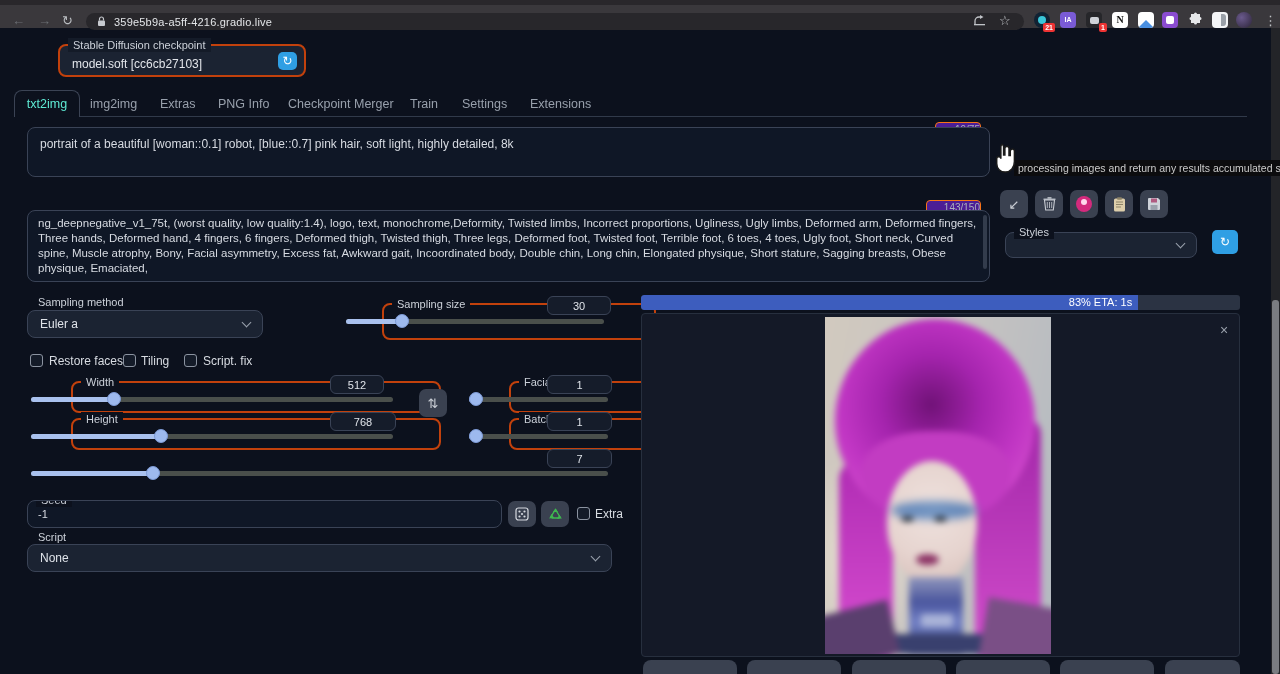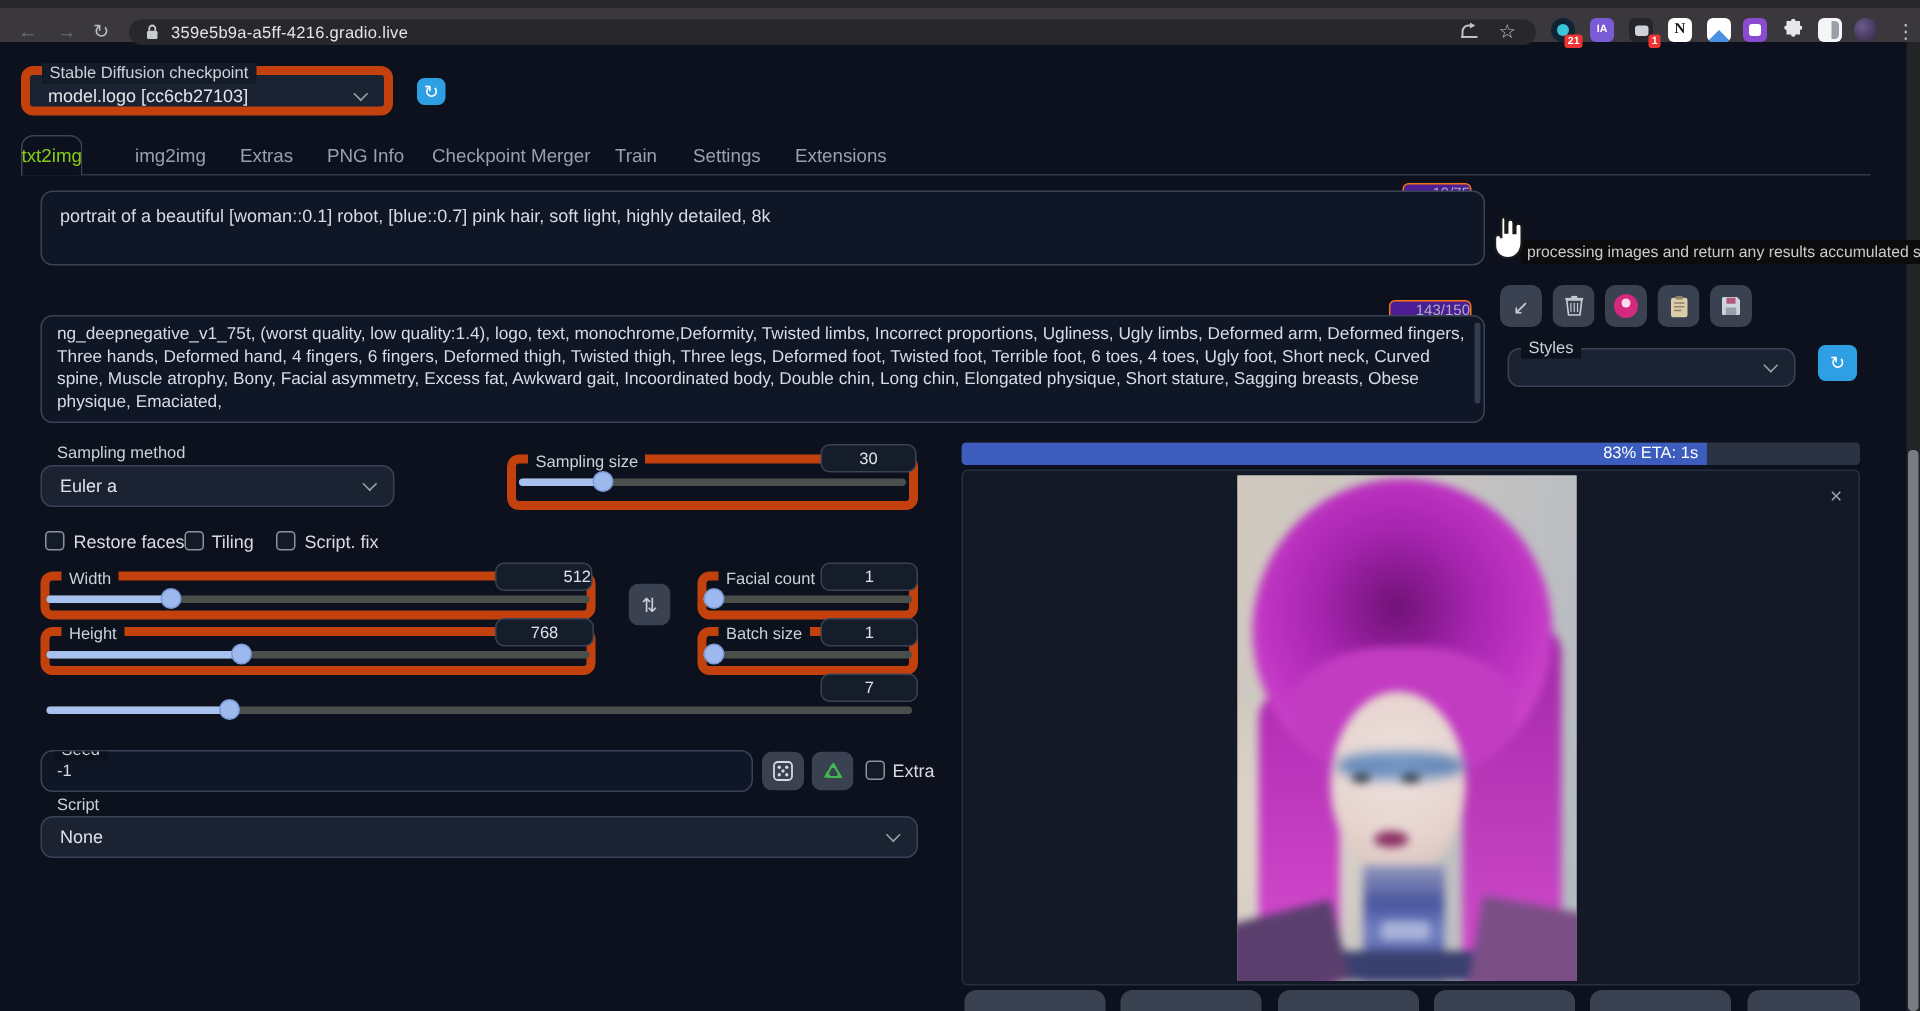--- a/index.html
+++ b/index.html
@@ -17,21 +17,21 @@
     display:flex; align-items:center; }
   .urltext { font-size:11px; color:#e3e5e8; margin-left:8px; letter-spacing:.2px; }
   .tb-ico { top:8px; color:#c0c3c7; font-size:12px; }
   .ext { top:7px; width:16px; height:16px; border-radius:4px; }
   .badge { position:absolute; right:-5px; bottom:-4px; background:#e33; color:#fff; font-size:7px;
     line-height:9px; padding:0 2px; border-radius:2px; font-weight:bold; }
 
   
   .legend { position:absolute; top:-8px; left:8px; font-size:11px; color:#ccd1d9;
     background:#0c111d; padding:0 5px; line-height:14px; white-space:nowrap; }
-  .group { position:absolute; border:6px solid #c2410c; border-radius:8px; }
+  .group { position:absolute; border:2px solid #c2410c; border-radius:8px;margin-left:44px; }
   .valbox { position:absolute; border:1px solid #3a4356; border-radius:6px; background:#151c2a;
     color:#dfe3e9; font-size:11px; text-align:center; line-height:18px; }
   .selectbox { position:absolute; background:#1b2332; border:1px solid #3a4356; border-radius:8px;
     color:#dfe3e9; font-size:12px; display:flex; align-items:center; padding:0 12px; }
   .chev { width:7px; height:7px; border-right:1.6px solid #9aa2ad; border-bottom:1.6px solid #9aa2ad;
     transform:rotate(45deg); margin-left:auto; margin-top:-3px; }
   .textbox { position:absolute; background:#0f1726; border:1px solid #3a4356; border-radius:8px;
     color:#d7dbe2; overflow:hidden; }
   .counter { position:absolute; border:1px solid #f97316; border-radius:4px; background:#4c1d95;
     color:#a9b1bc; font-size:10px; text-align:right; line-height:14px; }
@@ -42,23 +42,23 @@
   .cbx { position:absolute; width:13px; height:13px; border:1.5px solid #8b93a0; border-radius:3px;
     background:#141b28; }
   .cblabel { position:absolute; font-size:12px; color:#d8dce2; }
   .iconbtn { position:absolute; background:#3a4150; border:1px solid #49516100; border-radius:7px;
     display:flex; align-items:center; justify-content:center; color:#c9cdd4; }
   .refreshbtn { position:absolute; background:#2f9fe4; border-radius:5px; color:#fff;
     display:flex; align-items:center; justify-content:center; font-size:12px; }
   .label11 { position:absolute; font-size:11px; color:#ccd1d9; }
 
   .tab { position:absolute; top:97px; font-size:12.5px; color:#98a0ac; }
-  .tab-active { position:absolute; left:14px; top:90px; width:41px; height:27px;
+  .tab-active { position:absolute; left:14px; top:90px; width:66px; height:27px;
     border:1px solid #3b4354; border-bottom:none; border-radius:8px 8px 0 0;
-    color:#84cc16; font-size:12.5px; display:flex; align-items:center; justify-content:center;
+    color:#5eead4; font-size:12.5px; display:flex; align-items:center; justify-content:center;
     background:#0c111d; z-index:2; }
   .tabline { position:absolute; left:0px; top:116px; width:1262px; height:1px; background:#313a4a; }
 
   .actbtn { flex:1; background:#3f4553; display:flex; align-items:center; justify-content:center;
     color:#e4e7ec; font-size:13px; font-weight:600; }
 
   .progress-wrap { position:absolute; left:641px; top:295px; width:599px; height:15px;
     border-radius:3px; background:#2b3343; overflow:hidden; }
   .progress-fill { height:15px; background:#3d5dbe; border-radius:3px 0 0 3px; position:relative; }
   .progress-text { position:absolute; right:6px; top:1px; font-size:11px; color:#fff; white-space:nowrap; }
@@ -124,21 +124,21 @@
     <div class="abs ext" style="left:1212px; background:#f4f5f7;">
       <div style="width:5px;height:12px;background:#9aa0a8;margin:2px 0 0 9px;border-radius:0 3px 3px 0;"></div>
     </div>
     <div class="abs ext" style="left:1236px; border-radius:50%; background:radial-gradient(circle at 35% 35%, #6a5a8c, #2c2438);"></div>
     <span class="abs tb-ico" style="left:1264px; font-size:13px;">⋮</span>
   </div>
 
   <div class="group" style="left:14px; top:44px; width:248px; height:33px; background:#1b2332;">
     <span class="legend" style="background:#141b28;">Stable Diffusion checkpoint</span>
     <div style="display:flex; align-items:center; height:100%; padding:0 12px;">
-      <span style="font-size:12px; color:#e2e5ea; padding-top:6px;">model.logo [cc6cb27103]</span>
+      <span style="font-size:12px; color:#e2e5ea; padding-top:6px;">model.soft [cc6cb27103]</span>
       <span class="chev" style="margin-top:3px;"></span>
     </div>
   </div>
   <div class="refreshbtn" style="left:278px; top:52px; width:19px; height:18px;">↻</div>
 
   <div class="tab-active">
       <span>txt2img</span>
     </div>
   <span class="tab" style="left:90px;">img2img</span>
   <span class="tab" style="left:160px;">Extras</span>
@@ -221,21 +221,21 @@
   <span class="cbx" style="left:30px; top:354px;"></span>
   <span class="cblabel" style="left:49px; top:354px;">Restore faces</span>
   <span class="cbx" style="left:123px; top:354px;"></span>
   <span class="cblabel" style="left:141px; top:354px;">Tiling</span>
   <span class="cbx" style="left:184px; top:354px;"></span>
   <span class="cblabel" style="left:203px; top:354px;">Script. fix</span>
 
   <div class="group" style="left:27px; top:381px; width:370px; height:32px;">
     <span class="legend">Width</span>
   </div>
-  <div class="valbox" style="left:330px; top:375px; width:65px; height:19px;text-align:right;">512</div>
+  <div class="valbox" style="left:330px; top:375px; width:54px; height:19px;">512</div>
   <div class="track" style="left:31px; top:397px; width:362px;">
     <div class="fill" style="width:23%;"></div>
       <div class="knob" style="left:21%;"></div>
   </div>
 
   <div class="group" style="left:27px; top:418px; width:370px; height:32px;">
     <span class="legend">Height</span>
   </div>
   <div class="valbox" style="left:330px; top:412px; width:66px; height:19px;">768</div>
   <div class="track" style="left:31px; top:434px; width:362px;">

